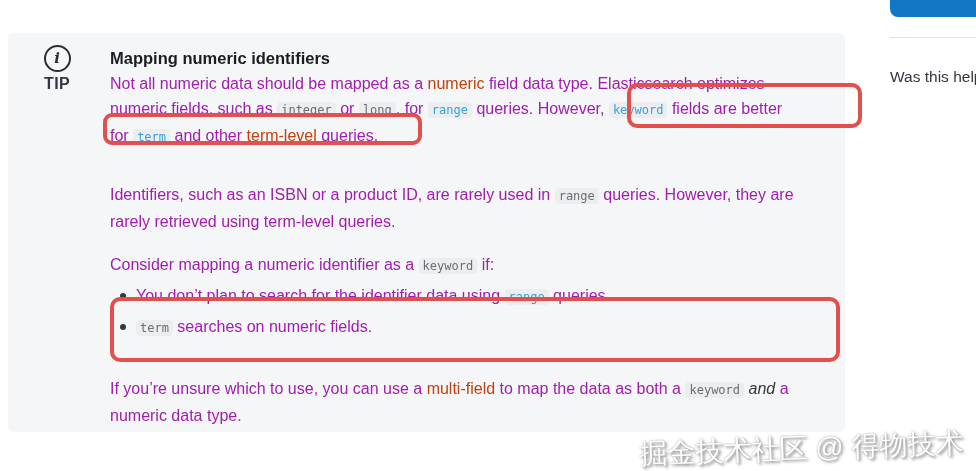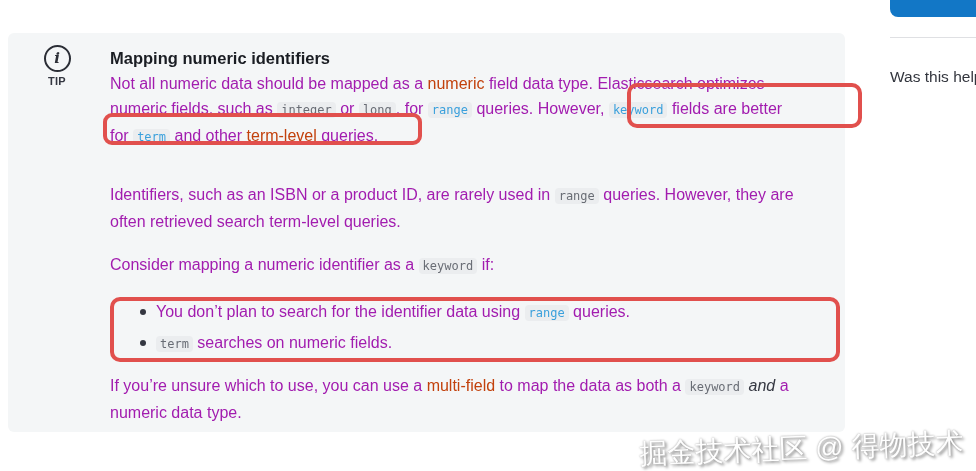--- a/index.html
+++ b/index.html
@@ -21,42 +21,42 @@
   }
   .tip-circle {
     width:27px; height:27px; border:2px solid #2b2e36; border-radius:50%;
     margin:0 auto; display:flex; align-items:center; justify-content:center;
   }
   .tip-i {
     font-family:"DejaVu Serif", serif; font-style:italic; font-weight:700;
     font-size:15px; color:#2b2e36; line-height:1;
   }
   .tip-label {
-    margin-top:3px; font-size:11px; font-weight:700; color:#343741; letter-spacing:.3px;
+    margin-top:3px; font-size:16px; font-weight:700; color:#343741; letter-spacing:.3px;
   }
 
   .content {
     position:absolute; left:102px; top:4px; width:726px; height:100%;
     padding-top:10px;
   }
   .heading {
     font-size:16.5px; font-weight:700; color:#1a1d23; line-height:22px;
   }
   .line { white-space:nowrap; line-height:25px; font-size:16px; }
   .p1 { margin-top:2px; }
   .p2 { margin-top:32px; }
   .p3 { margin-top:18px; }
-  .list { margin-top:20px;padding-left:20px; }
+  .list { margin-top:4px; }
   .bullet-item { display:flex; }
   .bullet-item.item2 { margin-top:4px; }
   .bullet-dot {
     width:6px; height:6px; border-radius:50%; background:#343741;
     margin:10px 10px 0 10px; flex:0 0 6px;
   }
-  .p4 { margin-top:16px; }
+  .p4 { margin-top:35px; }
 
   
   .sg-text { color:#a21caf; }
   .sg-em { color:#343741; font-style:italic; }
   .sg-link { color:#c2410c; cursor:pointer; }
   .sg-code, .sg-codelink {
     font-family:"DejaVu Sans Mono", monospace; font-size:12px;
     background:rgba(52,55,65,.045); padding:1px 4px; border-radius:4px;
   }
   .sg-code { color:#696d75; }
@@ -107,21 +107,21 @@
       <div class="heading">Mapping numeric identifiers</div>
 
       <div class="p1">
           <div class="line"><span class="sg-text">Not all numeric data should be mapped as a </span><span class="sg-link">numeric</span><span class="sg-text"> field data type. Elasticsearch optimizes</span></div>
           <div class="line"><span class="sg-text">numeric fields, such as </span><span class="sg-code">integer</span><span class="sg-text"> or </span><span class="sg-code">long</span><span class="sg-text">, for </span><span class="sg-codelink">range</span><span class="sg-text"> queries. However, </span><span class="sg-codelink">keyword</span><span class="sg-text"> fields are better</span></div>
           <div class="line"><span class="sg-text">for </span><span class="sg-codelink">term</span><span class="sg-text"> and other </span><span class="sg-link">term-level</span><span class="sg-text"> queries.</span></div>
         </div>
 
       <div class="p2">
           <div class="line"><span class="sg-text">Identifiers, such as an ISBN or a product ID, are rarely used in </span><span class="sg-code">range</span><span class="sg-text"> queries. However, they are</span></div>
-          <div class="line"><span class="sg-text">often retrieved search term-level queries.</span></div>
+          <div class="line"><span class="sg-text">rarely retrieved using term-level queries.</span></div>
         </div>
 
       <div class="p3">
           <div class="line"><span class="sg-text">Consider mapping a numeric identifier as a </span><span class="sg-code">keyword</span><span class="sg-text"> if:</span></div>
         </div>
 
       <div class="list">
         <div class="bullet-item">
           <span class="bullet-dot"></span>
           <div>

